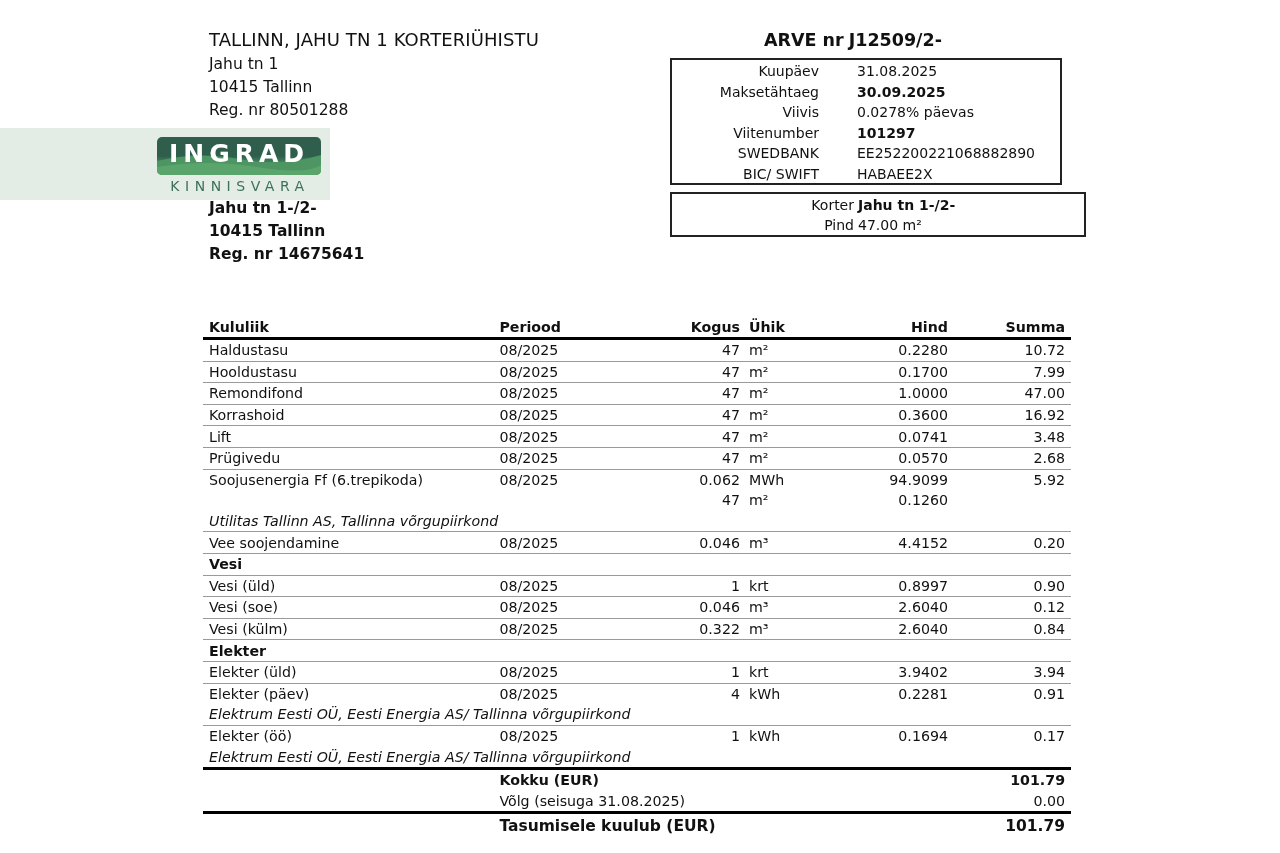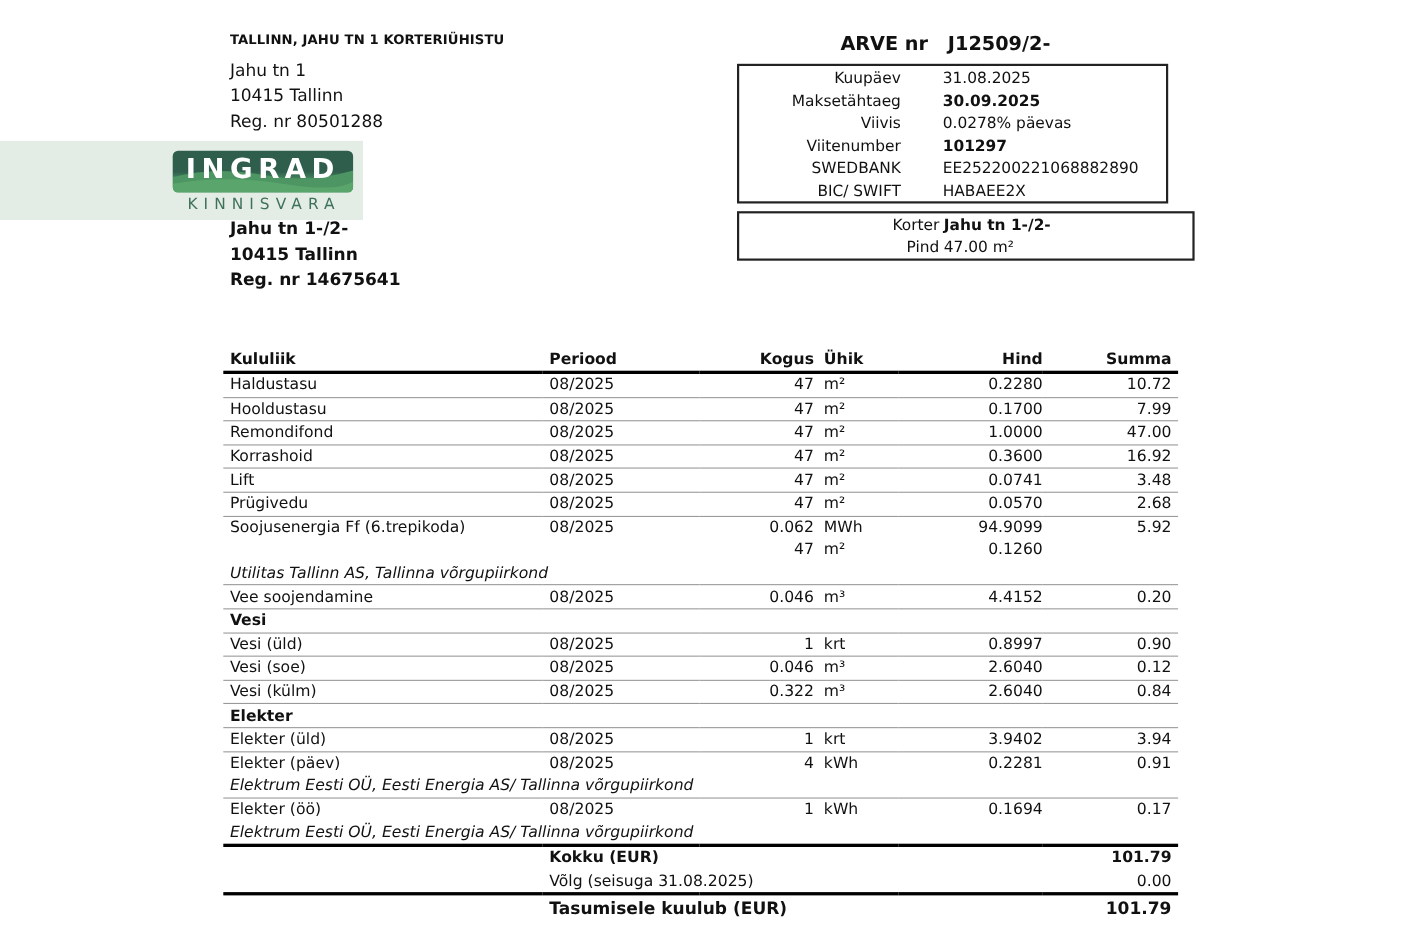--- a/index.html
+++ b/index.html
@@ -1,33 +1,33 @@
 <!DOCTYPE html>
 <html><head>
 <meta charset="utf-8">
 <style>
   html, body { margin: 0; padding: 0; }
   body {
     width: 1280px; height: 853px; background: #ffffff; position: relative;
     font-family: "DejaVu Sans", sans-serif; color: #111; overflow: hidden;
   }
   .abs { position: absolute; }
-  .seller-name { left: 209px; top: 29px; font-size: 12px; font-weight: bold; letter-spacing: 0.1px; white-space: nowrap; text-align: center; }
+  .seller-name { left: 209px; top: 29px; font-size: 18px; font-weight: normal; letter-spacing: 0.1px; white-space: nowrap; text-align: center; }
   .seller-line { left: 209px; font-size: 15.5px; white-space: nowrap; }
   .logo-band { left: 0; top: 128px; width: 330px; height: 72px; background: #e3ece5; }
   .logo-box {
     left: 157px; top: 137px; width: 164px; height: 38px; border-radius: 5px;
     background: linear-gradient(180deg, #2f5e4d 0%, #2f5e4d 50%, #4d9562 75%, #5aa56c 100%);
     overflow: hidden;
   }
   .logo-word { position: absolute; left: 0; top: 2px; width: 164px; text-align: center; color: #ffffff; font-weight: bold; font-size: 25px; letter-spacing: 5px; font-family: "DejaVu Sans", sans-serif; }
   .logo-sub { left: 157px; top: 178px; width: 166px; text-align: center; color: #3d7158; font-size: 14px; letter-spacing: 5.5px; white-space: nowrap; }
   .buyer-line { left: 209px; font-size: 15.5px; font-weight: bold; white-space: nowrap; }
   .invoice-title { left: 764px; top: 30px; font-size: 17.5px; font-weight: bold; white-space: nowrap; }
-  .invoice-title .num { margin-left: 18px; }
+  .invoice-title .num { margin-left: 5px; }
   .info-box { left: 670px; top: 58px; width: 388px; height: 123px; border: 2px solid #222; box-sizing: content-box; }
   .info-box2 { left: 670px; top: 192px; width: 388px; height: 41px; border: 2px solid #222; padding-left: 24px; }
   .kv { position: absolute; left: 0; width: 388px; font-size: 14px; height: 20.5px; line-height: 20.5px; white-space: nowrap; }
   .kv .k { position: absolute; right: 241px; text-align: right; }
   .kv .v { position: absolute; left: 185px; }
   .kv .v.b { font-weight: bold; }
   .kv2 .k { right: 215px; }
   .kv2 .v { left: 185px; }
 
   table.items { position: absolute; left: 203px; top: 317px; width: 868px; border-collapse: collapse; font-size: 14.2px; }

